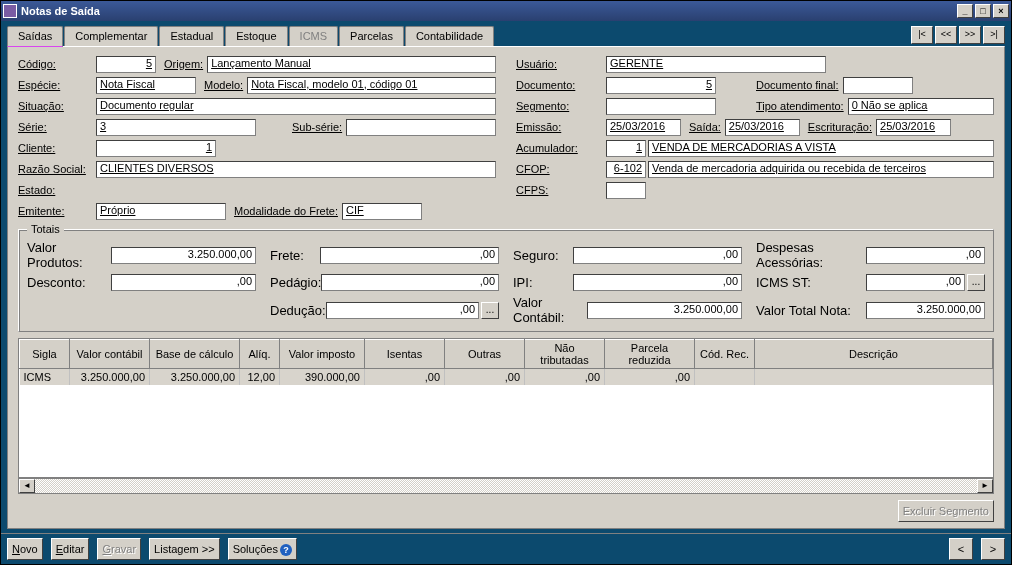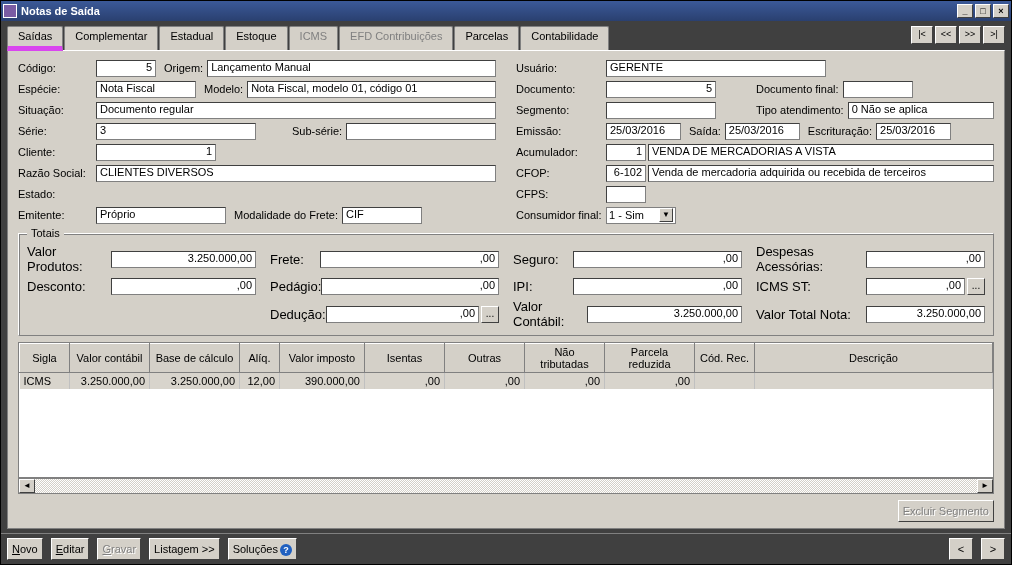--- a/index.html
+++ b/index.html
@@ -1,31 +1,31 @@
 <!DOCTYPE html>
 <html><head>
 <meta charset="utf-8">
 <style>
 * { box-sizing: border-box; margin: 0; padding: 0; }
 body { font-family: Tahoma, Arial, sans-serif; font-size: 11px; background: #d4d0c8; }
-.window { width: 1012px; height: 565px; border: 1px solid #000; background: #404040; display: flex; flex-direction: column; }
+.window { width: 1012px; height: 565px; border: 1px solid #000; background: #0c4a6e; display: flex; flex-direction: column; }
 .titlebar { background: linear-gradient(to bottom, #3b5998, #2a4070); color: #fff; display: flex; align-items: center; height: 20px; padding: 0 2px; }
 .titlebar .icon { width: 14px; height: 14px; background: #7a5ca3; margin-right: 4px; border: 1px solid #fff; }
 .titlebar .title { flex: 1; font-weight: bold; font-size: 11px; }
 .titlebar .wbtn { width: 16px; height: 14px; background: #d4d0c8; border: 1px solid #fff; border-right-color:#404040; border-bottom-color:#404040; margin-left: 2px; color: #000; font-weight: bold; font-size: 9px; text-align: center; line-height: 12px; cursor: pointer; }
 .content { flex: 1; padding: 4px 6px; display: flex; flex-direction: column; }
 .toprow { display: flex; align-items: flex-start; }
 .tabs { display: flex; flex: 1; }
 .tab { padding: 3px 10px 4px; background: #d4d0c8; border: 1px solid #808080; border-bottom: none; border-top-left-radius: 2px; border-top-right-radius: 2px; margin-right: 1px; font-size: 11px; cursor: pointer; position: relative; top: 1px; }
-.tab.active { background: #d4d0c8; border-bottom: 5px solid #d946ef; z-index: 2; }
+.tab.active { background: #d4d0c8; border-bottom: 1px solid #d946ef; z-index: 2; }
 .tab.disabled { color: #808080; }
 .navbtns { display: flex; gap: 2px; margin-left: 20px; margin-top: 1px; }
 .navbtn { width: 22px; height: 18px; background: #d4d0c8; border: 1px solid #fff; border-right-color:#404040; border-bottom-color:#404040; font-size: 9px; text-align: center; line-height: 15px; cursor: pointer; }
 .panel { border: 1px solid #808080; border-top-color: #fff; flex: 1; padding: 8px 10px 6px; position: relative; background: #d4d0c8; display: flex; flex-direction: column; }
-.form-area { display: flex; gap: 20px; margin-bottom: 6px; }
+.form-area { display: flex; gap: 20px; margin-bottom: 6px; text-decoration: underline; }
 .col { flex: 1; }
 .row { display: flex; align-items: center; margin-bottom: 3px; min-height: 18px; }
 .lbl { width: 78px; font-size: 11px; }
 .lbl2 { font-size: 11px; margin: 0 4px 0 8px; }
 .inp { height: 17px; background: #fff; border: 1px solid #808080; border-top-color:#404040; border-left-color:#404040; padding: 0 3px; font-size: 11px; font-family: inherit; overflow: hidden; white-space: nowrap; }
 .inp.ra { text-align: right; }
 .fieldset { border: 1px solid #808080; border-top-color:#fff; border-left-color:#fff; position: relative; padding: 10px 8px 6px; margin-bottom: 6px; box-shadow: inset 1px 1px 0 #808080; }
 .fieldset .legend { position: absolute; top: -7px; left: 8px; background: #d4d0c8; padding: 0 4px; font-size: 11px; }
 .totals-grid { display: grid; grid-template-columns: repeat(4, 1fr); gap: 4px 14px; }
 .tot-row { display: flex; align-items: center; }
@@ -64,21 +64,20 @@
   </div>
 
   <div class="content">
     <div class="toprow">
       <div class="tabs">
         <div class="tab active">Saídas</div>
         <div class="tab">Complementar</div>
         <div class="tab">Estadual</div>
         <div class="tab">Estoque</div>
         <div class="tab disabled">ICMS</div>
-        <div class="tab disabled">EFD Contribuições</div>
         <div class="tab">Parcelas</div>
         <div class="tab">Contabilidade</div>
       </div>
       <div class="navbtns">
         <div class="navbtn">|&lt;</div>
         <div class="navbtn">&lt;&lt;</div>
         <div class="navbtn">&gt;&gt;</div>
         <div class="navbtn">&gt;|</div>
       </div>
     </div>
@@ -160,27 +159,20 @@
             <div class="inp" style="flex:1;margin-left:2px">VENDA DE MERCADORIAS A VISTA</div>
           </div>
           <div class="row">
             <span class="lbl" style="width:90px">CFOP:</span>
             <div class="inp ra" style="width:40px">6-102</div>
             <div class="inp" style="flex:1;margin-left:2px">Venda de mercadoria adquirida ou recebida de terceiros</div>
           </div>
           <div class="row">
             <span class="lbl" style="width:90px">CFPS:</span>
             <div class="inp" style="width:40px"></div>
-          </div>
-          <div class="row">
-            <span class="lbl" style="width:90px">Consumidor final:</span>
-            <div class="select" style="width:70px">
-              <span>1 - Sim</span>
-              <span class="arrow">▼</span>
-            </div>
           </div>
         </div>
       </div>
 
       <div class="fieldset">
         <span class="legend">Totais</span>
         <div class="totals-grid">
           <div class="tot-row">
               <span class="tot-lbl">Valor Produtos:</span>
               <div class="inp ra tot-inp">3.250.000,00</div>

